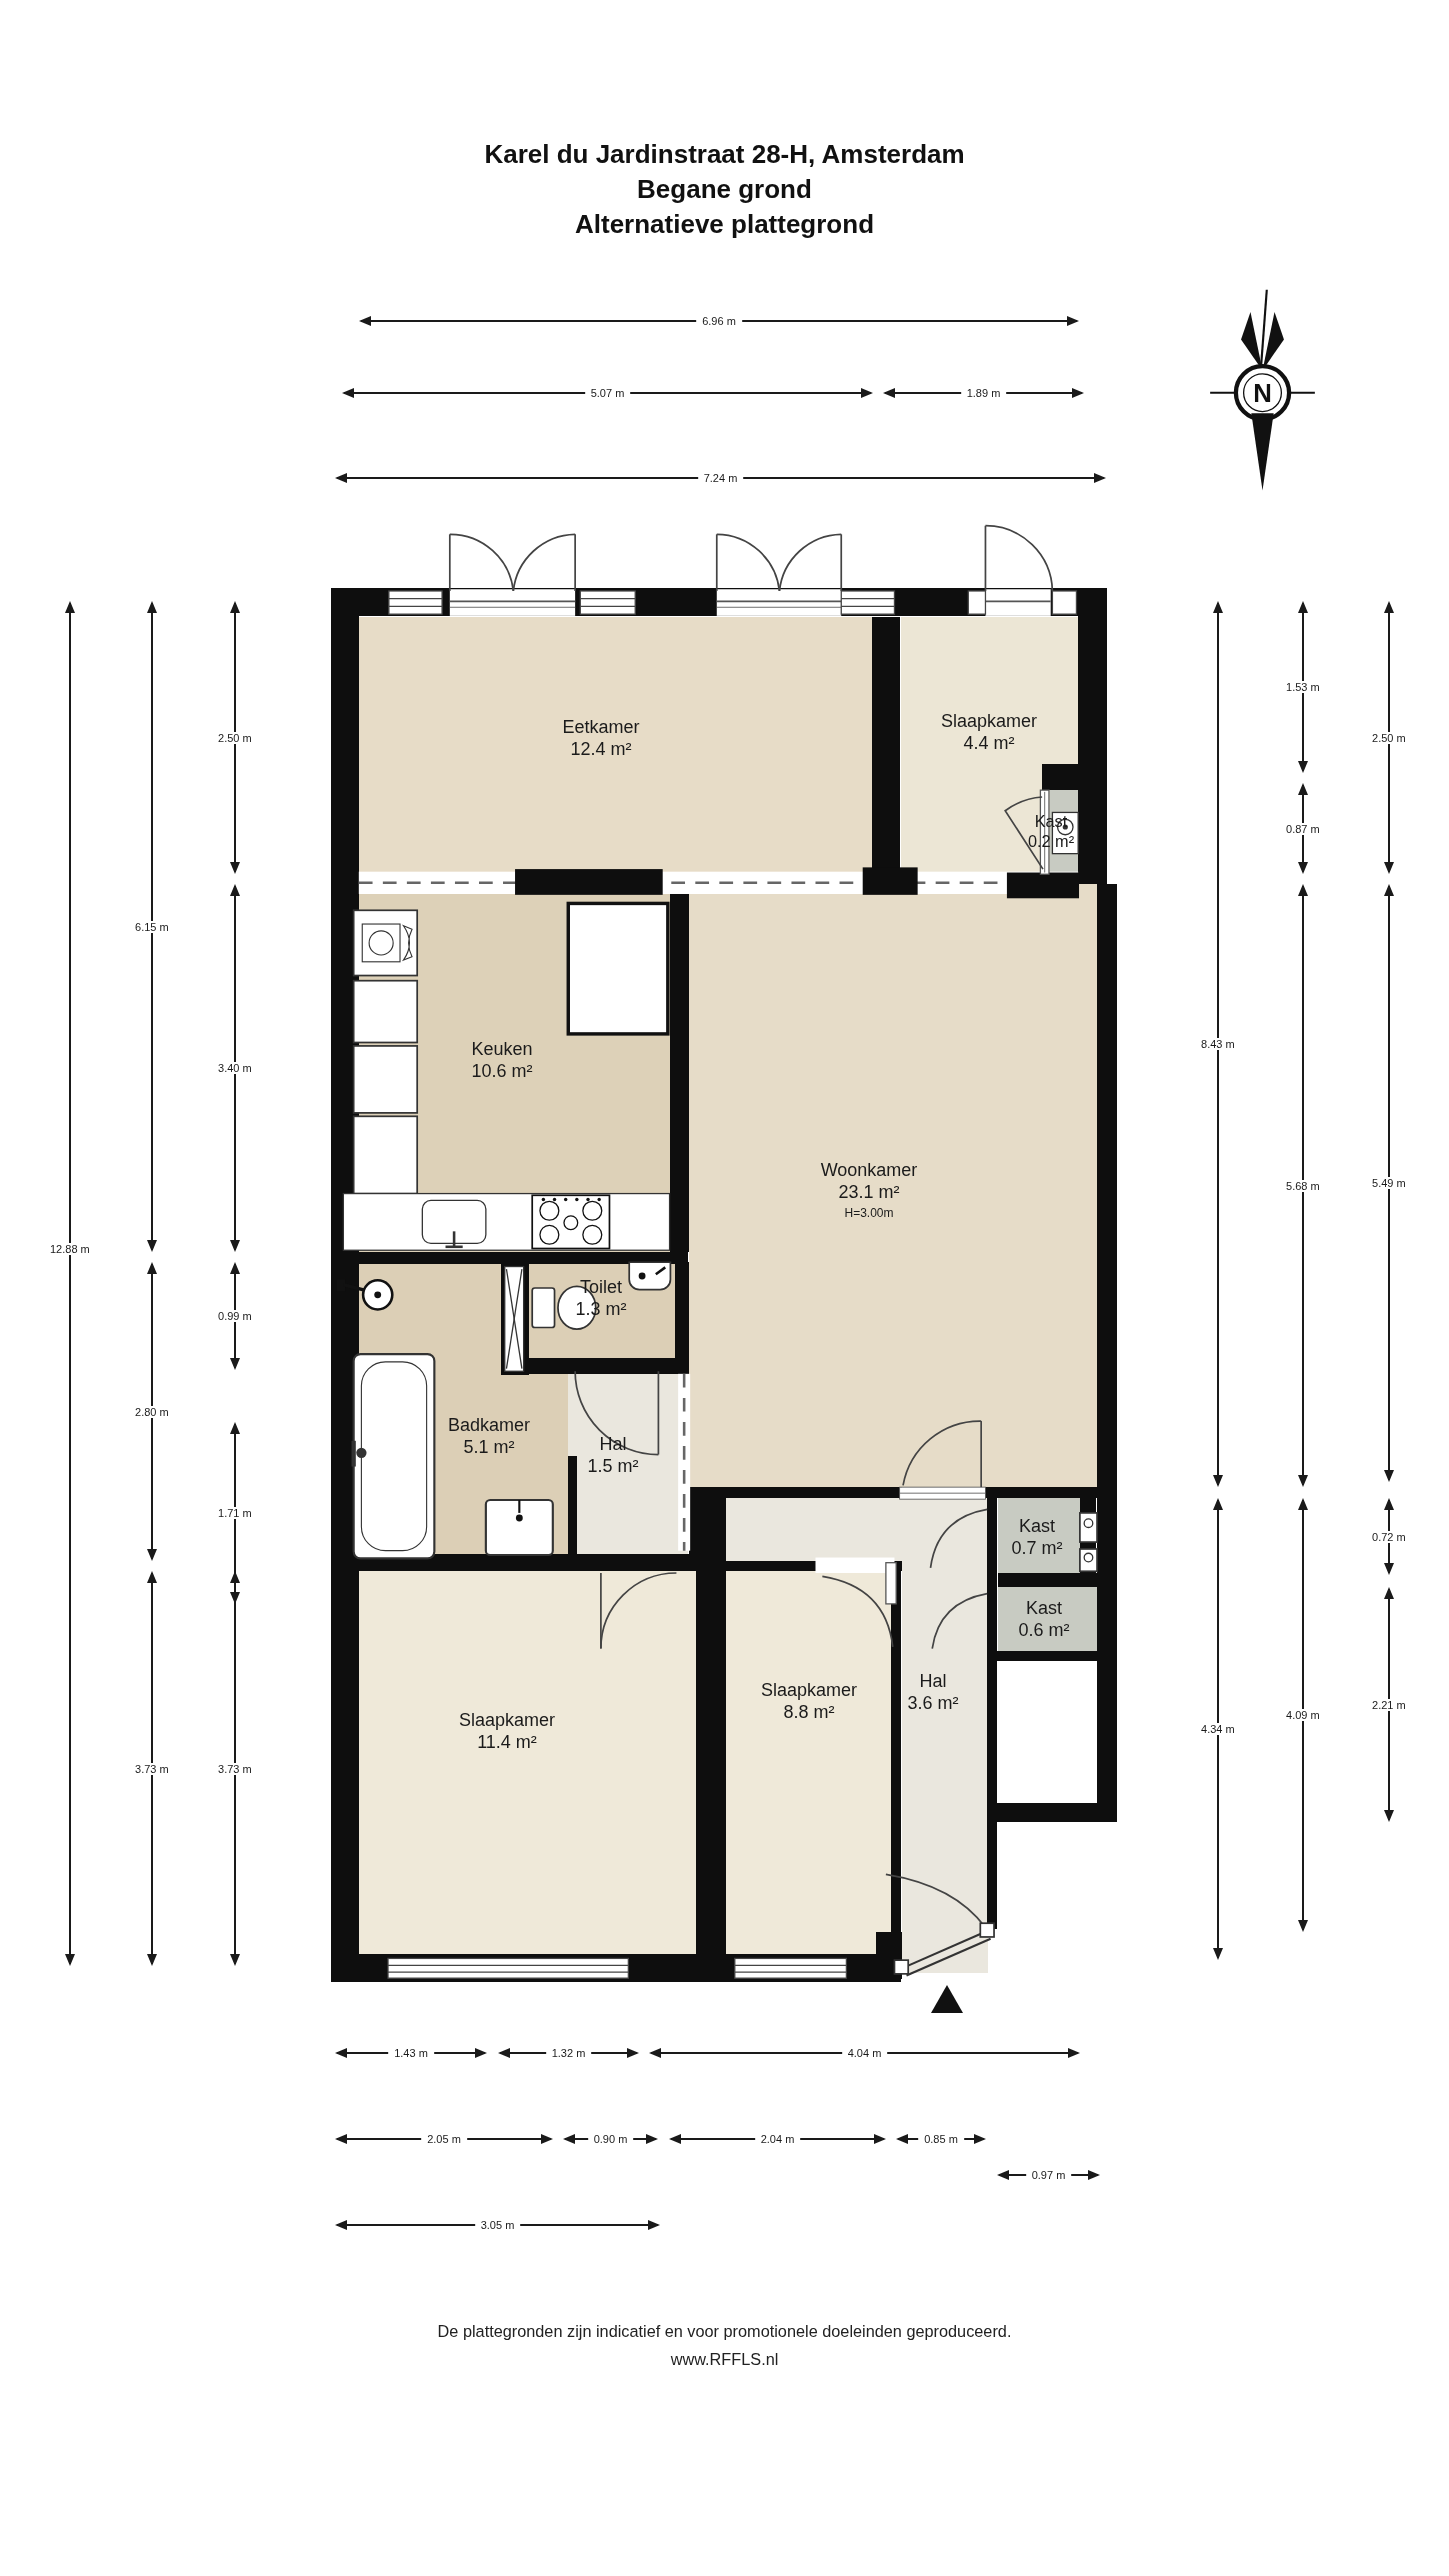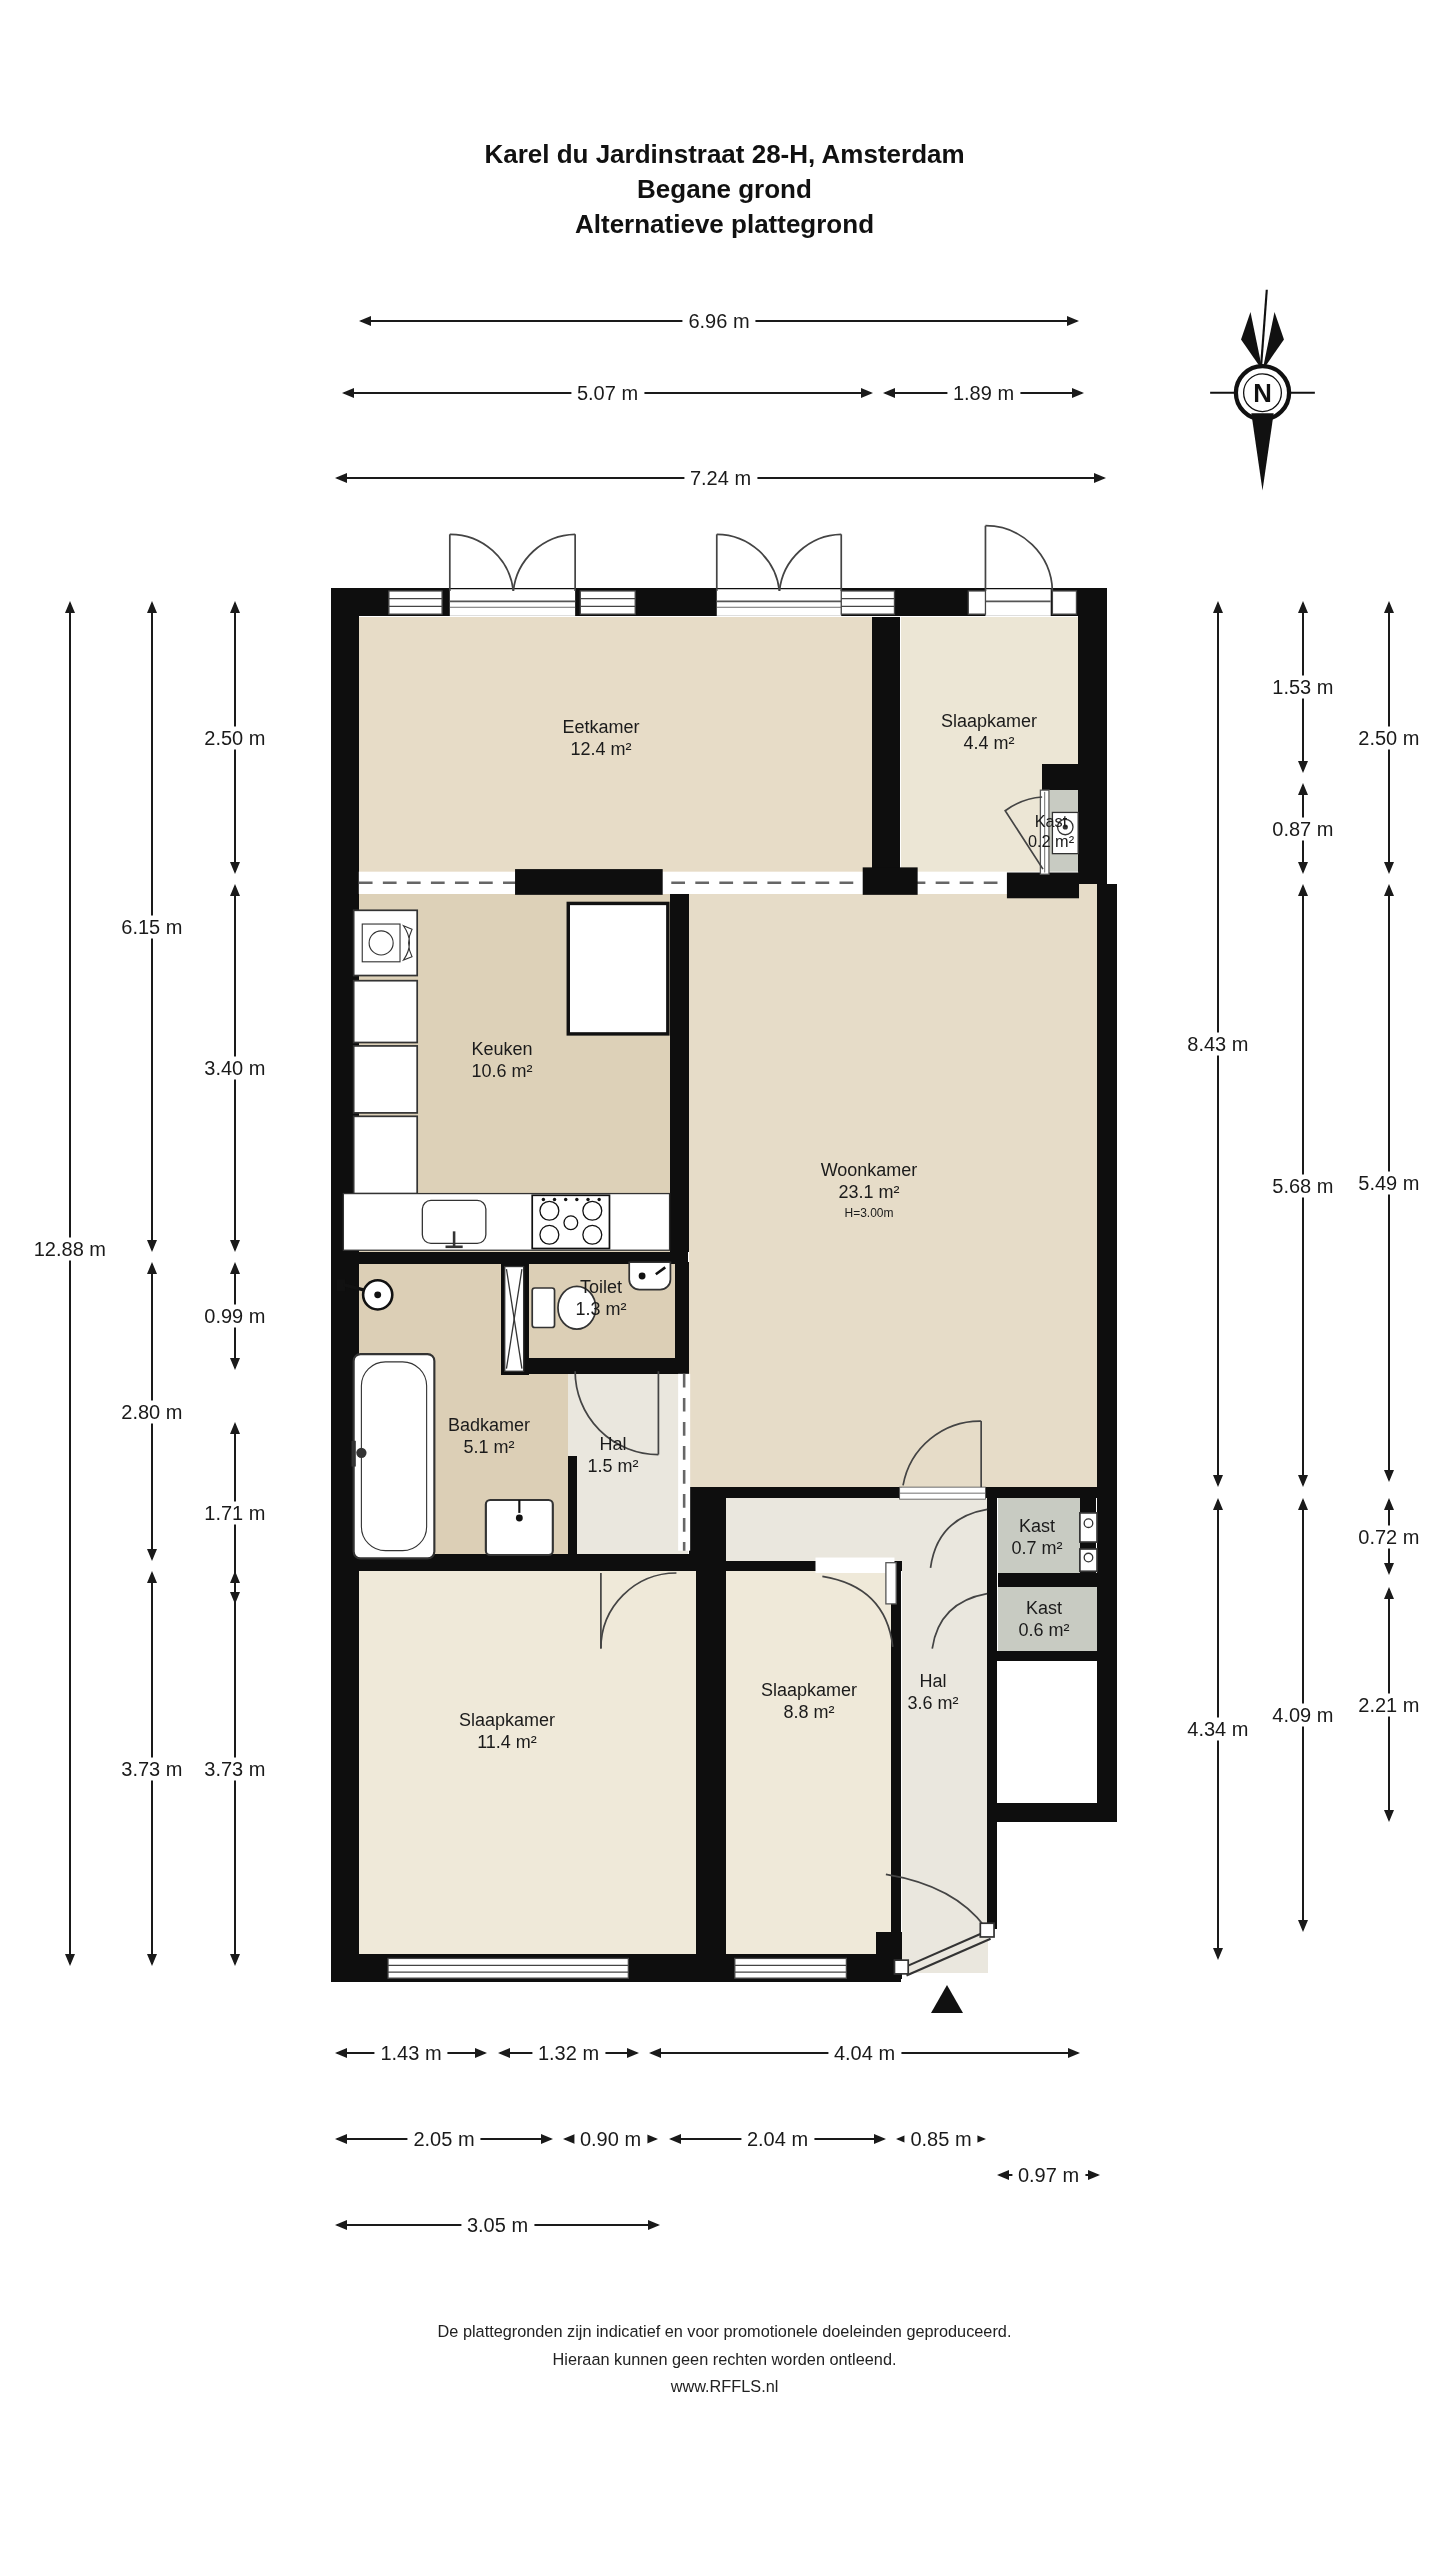--- a/index.html
+++ b/index.html
@@ -26,21 +26,21 @@
           border-top:5.2px solid transparent;border-bottom:5.2px solid transparent;border-right:12px solid #1a1a1a;}
   .dh .ar{position:absolute;right:0;top:1.7px;width:0;height:0;
           border-top:5.2px solid transparent;border-bottom:5.2px solid transparent;border-left:12px solid #1a1a1a;}
   .dv{width:13.7px;}
   .dv .ln{position:absolute;top:1.7px;bottom:1.7px;left:6px;width:1.7px;background:#1a1a1a;}
   .dv .at{position:absolute;top:0;left:1.7px;width:0;height:0;
           border-left:5.2px solid transparent;border-right:5.2px solid transparent;border-bottom:12px solid #1a1a1a;}
   .dv .ab{position:absolute;bottom:0;left:1.7px;width:0;height:0;
           border-left:5.2px solid transparent;border-right:5.2px solid transparent;border-top:12px solid #1a1a1a;}
   .lb{position:absolute;left:50%;top:50%;transform:translate(-50%,-50%);
-      background:#fff;padding:0 6px;font-size:20px;white-space:nowrap;color:#1a1a1a;}
+      background:#fff;padding:0 6px;font-size:11px;white-space:nowrap;color:#1a1a1a;}
   svg{position:absolute;left:0;top:0;z-index:20;}
   .entrance{position:absolute;left:931px;top:1985px;width:0;height:0;z-index:25;
             border-left:16.3px solid transparent;border-right:16.3px solid transparent;border-bottom:28px solid #111;}
 </style>
 </head>
 <body>
 
 <div class="page">
 
   <div class="title">
@@ -553,18 +553,17 @@
   </div>
   <div class="dh" style="left:335px;top:2218px;width:325px;">
     <i class="ln"></i>
       <i class="al"></i>
       <i class="ar"></i>
       <span class="lb">3.05 m</span>
   </div>
 
   <div class="footer">
     <div>De plattegronden zijn indicatief en voor promotionele doeleinden geproduceerd.</div>
-    <div>Hieraan kunnen geen rechten worden ontleend.</div>
     <div>www.RFFLS.nl</div>
   </div>
 
 </div>
 
 
 </body></html>

